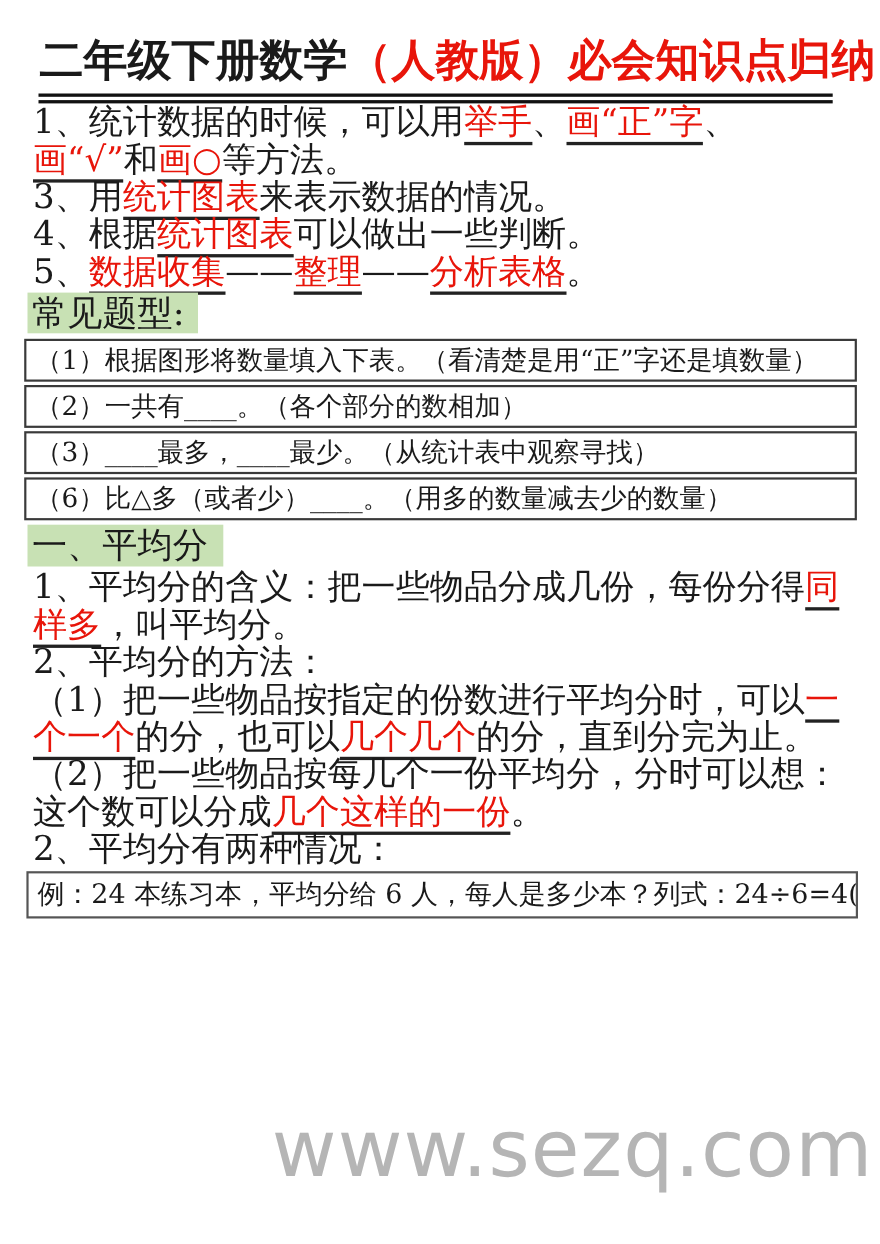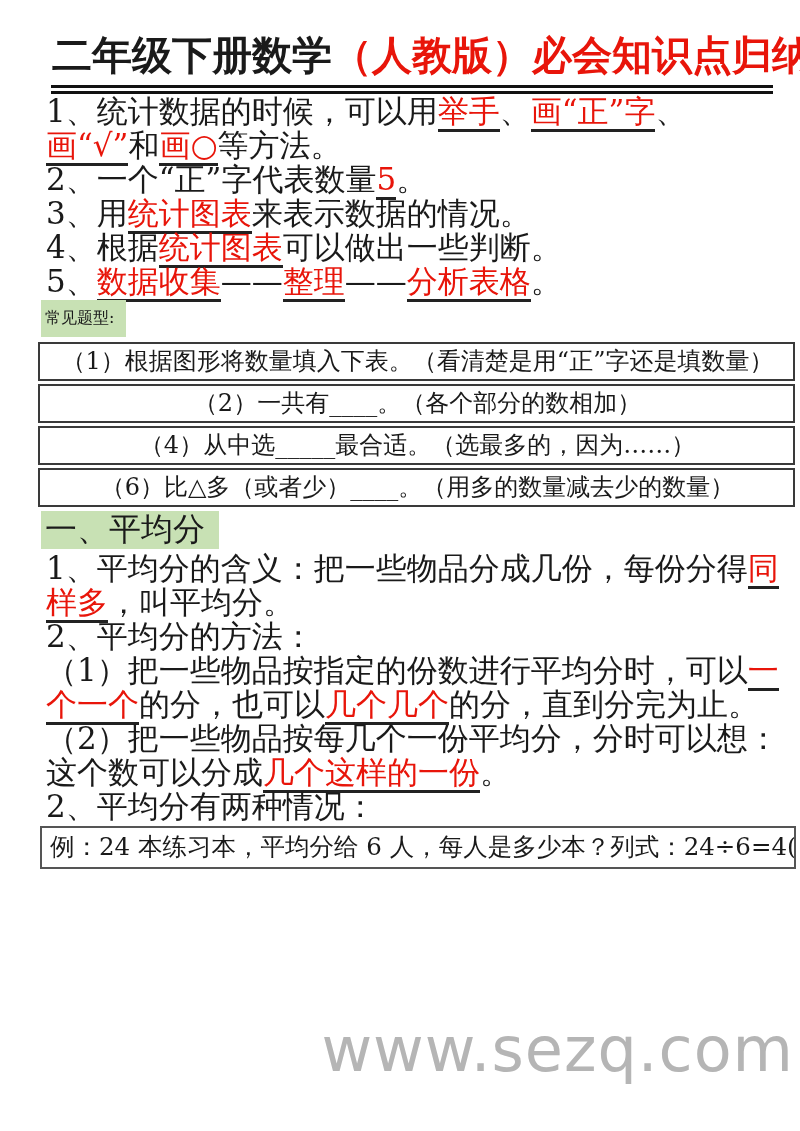--- a/index.html
+++ b/index.html
@@ -12,21 +12,20 @@
   }
   *{margin:0;padding:0;box-sizing:border-box;}
   html,body{background:#ffffff;}
   .page{
     position:relative;
     width:800px;height:1108px;
     background:#ffffff;
     overflow:hidden;
     font-family:"DejaVu Sans",sans-serif;
     color:var(--ink);
-    padding-left:16px;
   }
   .inner{padding:30px 28px 0 30px;}
   .title{
     font-size:40px;
     font-weight:bold;
     line-height:50px;
     white-space:nowrap;
     font-family:"DejaVu Serif","Liberation Serif",serif;
     margin-left:6px;
     letter-spacing:0px;
@@ -61,28 +60,28 @@
     font-family:"DejaVu Serif","Liberation Serif",serif;
   }
   .ru{
     color:var(--red);
     border-bottom:3px solid #222;
   }
   .r{color:var(--red);}
   .hl{
     display:inline-block;
     background:var(--highlight);
-    font-size:16px;
+    font-size:32px;
     line-height:30px;
     padding:3px 12px 4px 4px;
     margin:2px 0 2px -5px;
     font-family:"DejaVu Serif","Liberation Serif",serif;
   }
   .hl2{font-size:32px;padding:3px 14px 5px 4px;}
-  .qtable{width:757px;margin:2px 0 2px -8px;text-align:center;}
+  .qtable{width:757px;margin:2px 0 2px -8px;}
   .qrow{
     border:2px solid var(--table_border);
     margin-top:3px;
     padding:2px 6px 3px 8px;
     font-size:24px;
     line-height:30px;
     font-family:"DejaVu Serif","Liberation Serif",serif;
     white-space:nowrap;
     overflow:hidden;
   }
@@ -94,49 +93,48 @@
     font-size:24.5px;
     line-height:32px;
     white-space:nowrap;
     overflow:hidden;
     font-family:"DejaVu Serif","Liberation Serif",serif;
   }
   .watermark{
     position:absolute;
     right:6px;
     bottom:22px;
-    font-size:62px;
+    font-size:72px;
     color:var(--watermark);
     letter-spacing:1px;
     font-family:"DejaVu Sans","Liberation Sans",sans-serif;
   }
 </style>
 </head>
 <body>
 
 <div class="page">
   <div class="inner">
 
     <h1 class="title"><span class="t-black">二年级下册数学</span><span class="t-red">（人教版）必会知识点归纳</span></h1>
 
     <div class="dline"></div>
 
 
     <p class="body"><span>1、统计数据的时候，可以用</span><span class="ru">举手</span><span>、</span><span class="ru">画“正”字</span><span>、</span><span class="ru">画“√”</span><span>和</span><span class="ru">画○</span><span>等方法。</span></p>
-    <p class="body"><span>2、一个“正”字代表数量</span><span class="ru">5</span><span>。</span></p>
     <p class="body"><span>3、用</span><span class="ru">统计图表</span><span>来表示数据的情况。</span></p>
     <p class="body"><span>4、根据</span><span class="ru">统计图表</span><span>可以做出一些判断。</span></p>
     <p class="body"><span>5、</span><span class="ru">数据收集</span><span>——</span><span class="ru">整理</span><span>——</span><span class="ru">分析表格</span><span>。</span></p>
 
     <div class="hl">常见题型:</div>
 
     <div class="qtable">
       <div class="qrow">（1）根据图形将数量填入下表。（看清楚是用“正”字还是填数量）</div>
       <div class="qrow">（2）一共有____。（各个部分的数相加）</div>
-      <div class="qrow">（4）从中选_____最合适。（选最多的，因为……）</div>
+      <div class="qrow">（3）____最多，____最少。（从统计表中观察寻找）</div>
       <div class="qrow">（6）比△多（或者少）____。（用多的数量减去少的数量）</div>
     </div>
 
 
     <div>
       <div class="hl hl2">一、平均分</div>
     </div>
 
     <p class="body"><span>1、平均分的含义：把一些物品分成几份，每份分得</span><span class="ru">同样多</span><span>，叫平均分。</span></p>
     <p class="body"><span>2、平均分的方法：</span></p>

